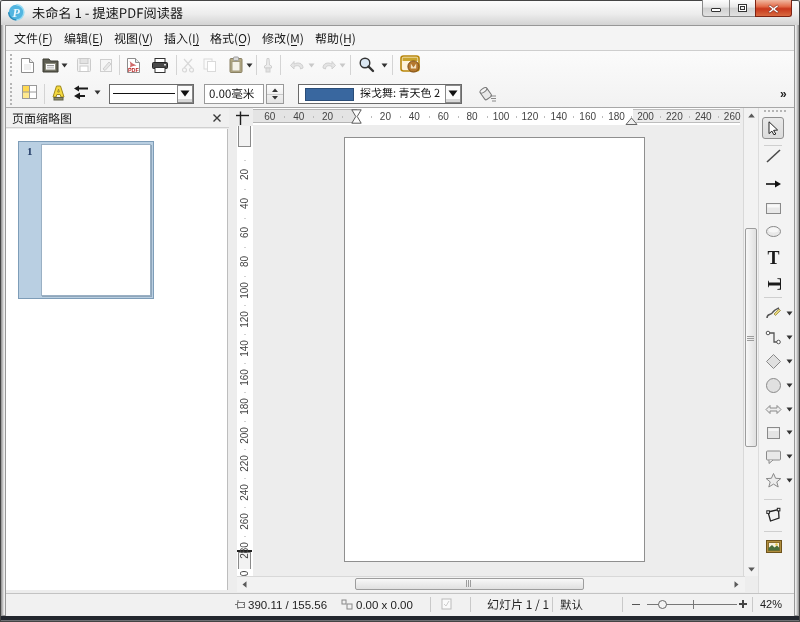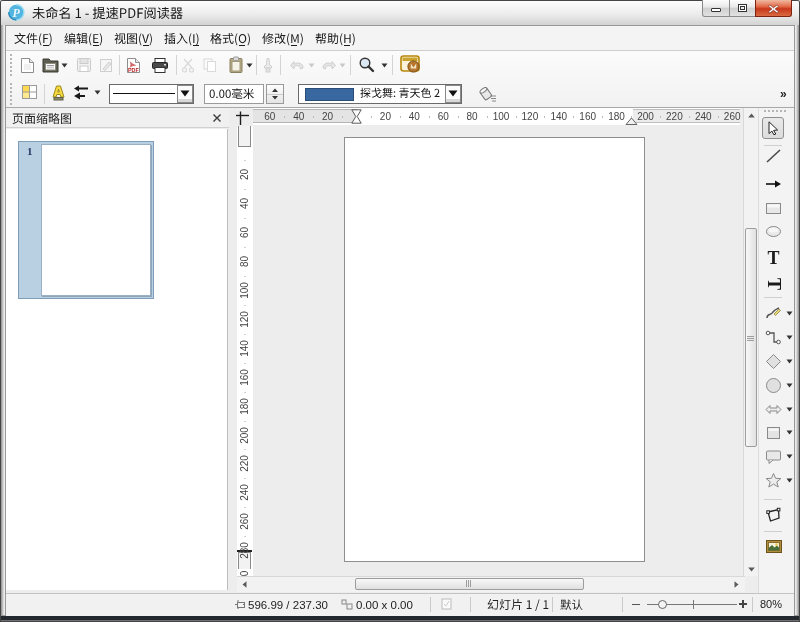--- a/index.html
+++ b/index.html
@@ -458,21 +458,21 @@
       <rect x="1.5" y="2.5" width="15" height="12" fill="#b08e3e" stroke="#6e531c"></rect>
       <rect x="3.5" y="4.5" width="11" height="8" fill="#f5efdc" stroke="#8a6e2e"></rect>
       <path d="M3.5 10 L7 7 L9.5 9.5 L12 7.5 L14.5 10 V12.5 H3.5 Z" fill="#4a6e3a"></path>
       <circle cx="11.5" cy="6.5" r="1.2" fill="#e8c84a"></circle>
     </svg>
 <div class="abs" style="left:6px;top:593px;width:788px;height:23px;background:#f1f1f1;border-top:1px solid #c3c3c3"></div>
 <svg class="abs" style="left:234px;top:599px" width="12" height="11" viewBox="0 0 12 11">
       <path d="M4 1 V3 M1 5.5 H3 M4 10 V8 M11 5.5 H9" stroke="#777" stroke-width="1"></path>
       <rect x="3.5" y="3.5" width="7" height="5" fill="none" stroke="#777"></rect>
     </svg>
-<div class="abs" style="left:248px;top:598.5px;font-size:11.5px;color:#222">596.99 / 237.30</div>
+<div class="abs" style="left:248px;top:598.5px;font-size:11.5px;color:#222">390.11 / 155.56</div>
 <svg class="abs" style="left:341px;top:599px" width="12" height="11" viewBox="0 0 12 11">
       <rect x="1" y="1" width="4" height="4" fill="none" stroke="#888"></rect>
       <rect x="6" y="5" width="5" height="5" fill="none" stroke="#888"></rect>
     </svg>
 <div class="abs" style="left:356px;top:598.5px;font-size:11.5px;color:#222">0.00 x 0.00</div>
 <div class="abs" style="left:430px;top:597px;width:1px;height:15px;background:#c9c9c9"></div>
 <svg class="abs" style="left:441px;top:598px" width="11" height="12" viewBox="0 0 11 12">
       <rect x="1" y="1" width="9" height="10" fill="#fafafa" stroke="#bbb"></rect>
       <path d="M3 6 L5 8 L8 3" stroke="#ccc" fill="none"></path>
     </svg>
@@ -487,13 +487,13 @@
 <div class="abs" style="left:622px;top:597px;width:1px;height:15px;background:#c9c9c9"></div>
 <div class="abs" style="left:632px;top:603.5px;width:8px;height:1.5px;background:#555"></div>
 <div class="abs" style="left:647px;top:604px;width:90px;height:1px;background:#777"></div>
 <div class="abs" style="left:693px;top:600px;width:1px;height:9px;background:#777"></div>
 <div class="abs" style="left:658px;top:599.5px;width:9px;height:9px;border-radius:50%;background:#f4f4f4;border:1px solid #666"></div>
 <div class="abs" style="left:739px;top:600px;width:8px;height:8px">
       <div class="abs" style="left:0;top:3.4px;width:8px;height:1.2px;background:#444"></div>
       <div class="abs" style="left:3.4px;top:0;width:1.2px;height:8px;background:#444"></div>
     </div>
 <div class="abs" style="left:752px;top:597px;width:1px;height:15px;background:#c9c9c9"></div>
-<div class="abs" style="left:760px;top:598px;font-size:11px;color:#222">80%</div>
+<div class="abs" style="left:760px;top:598px;font-size:11px;color:#222">42%</div>
 </div>
 </body></html>

